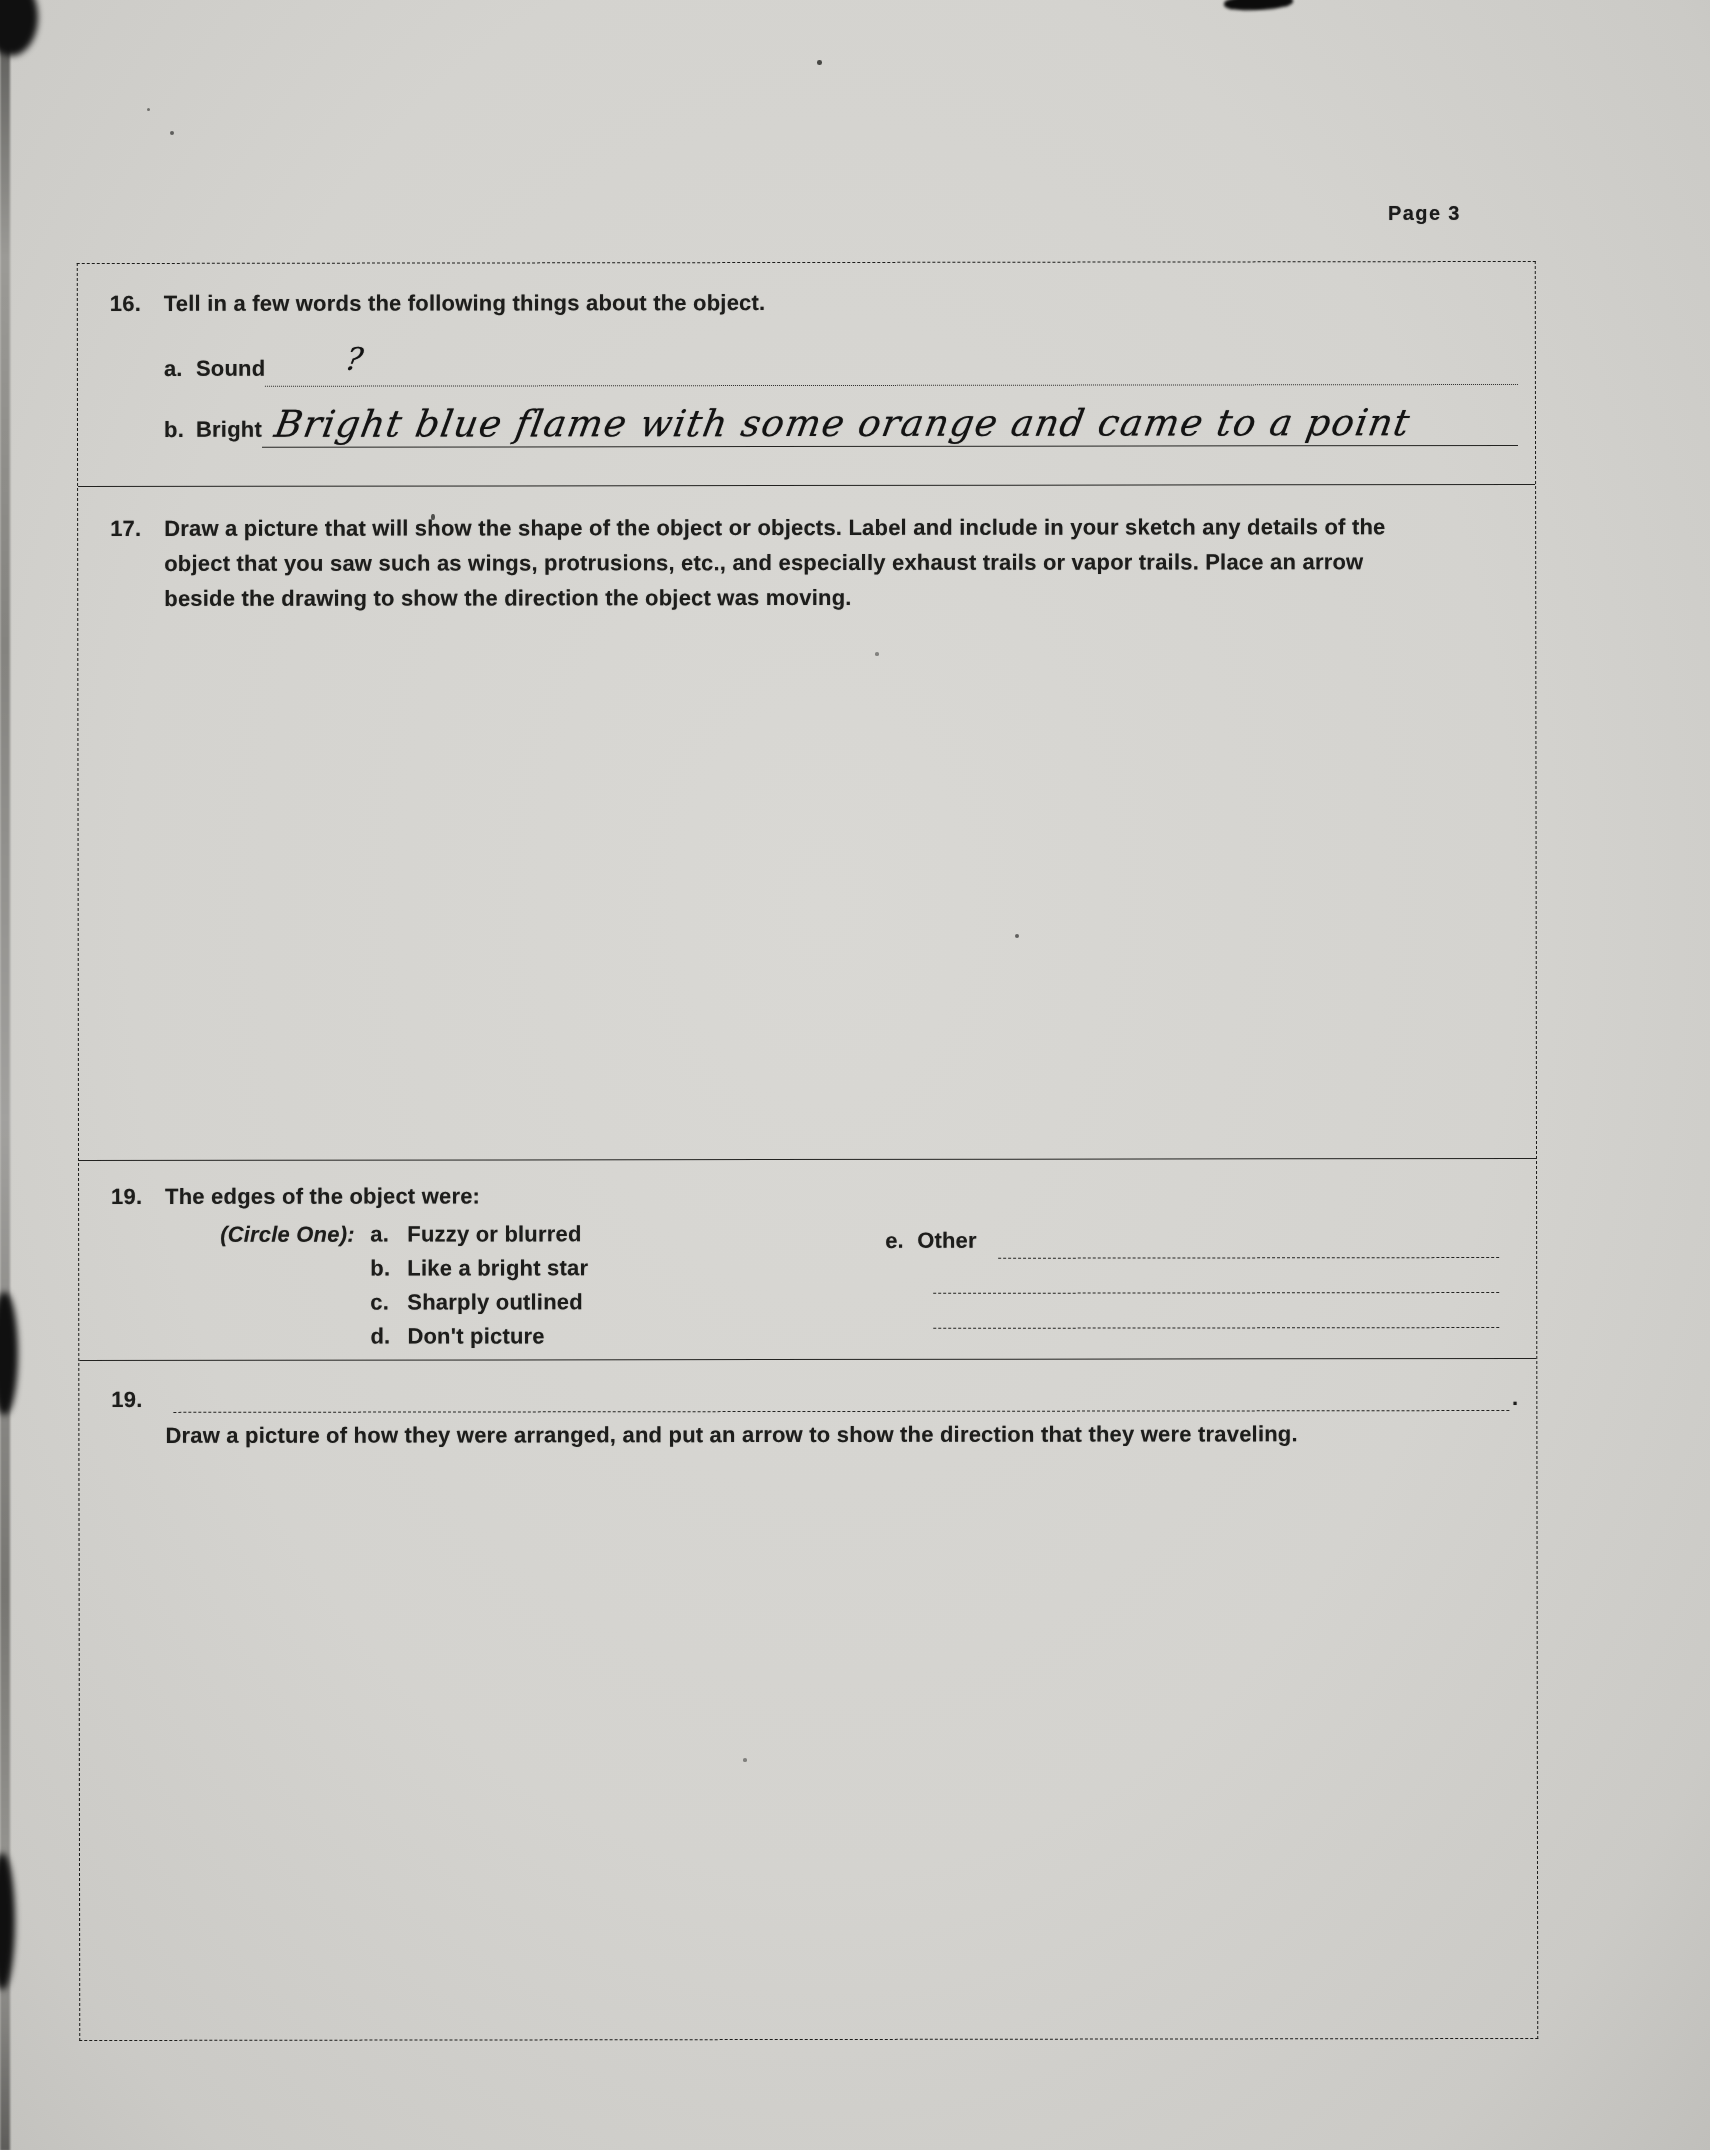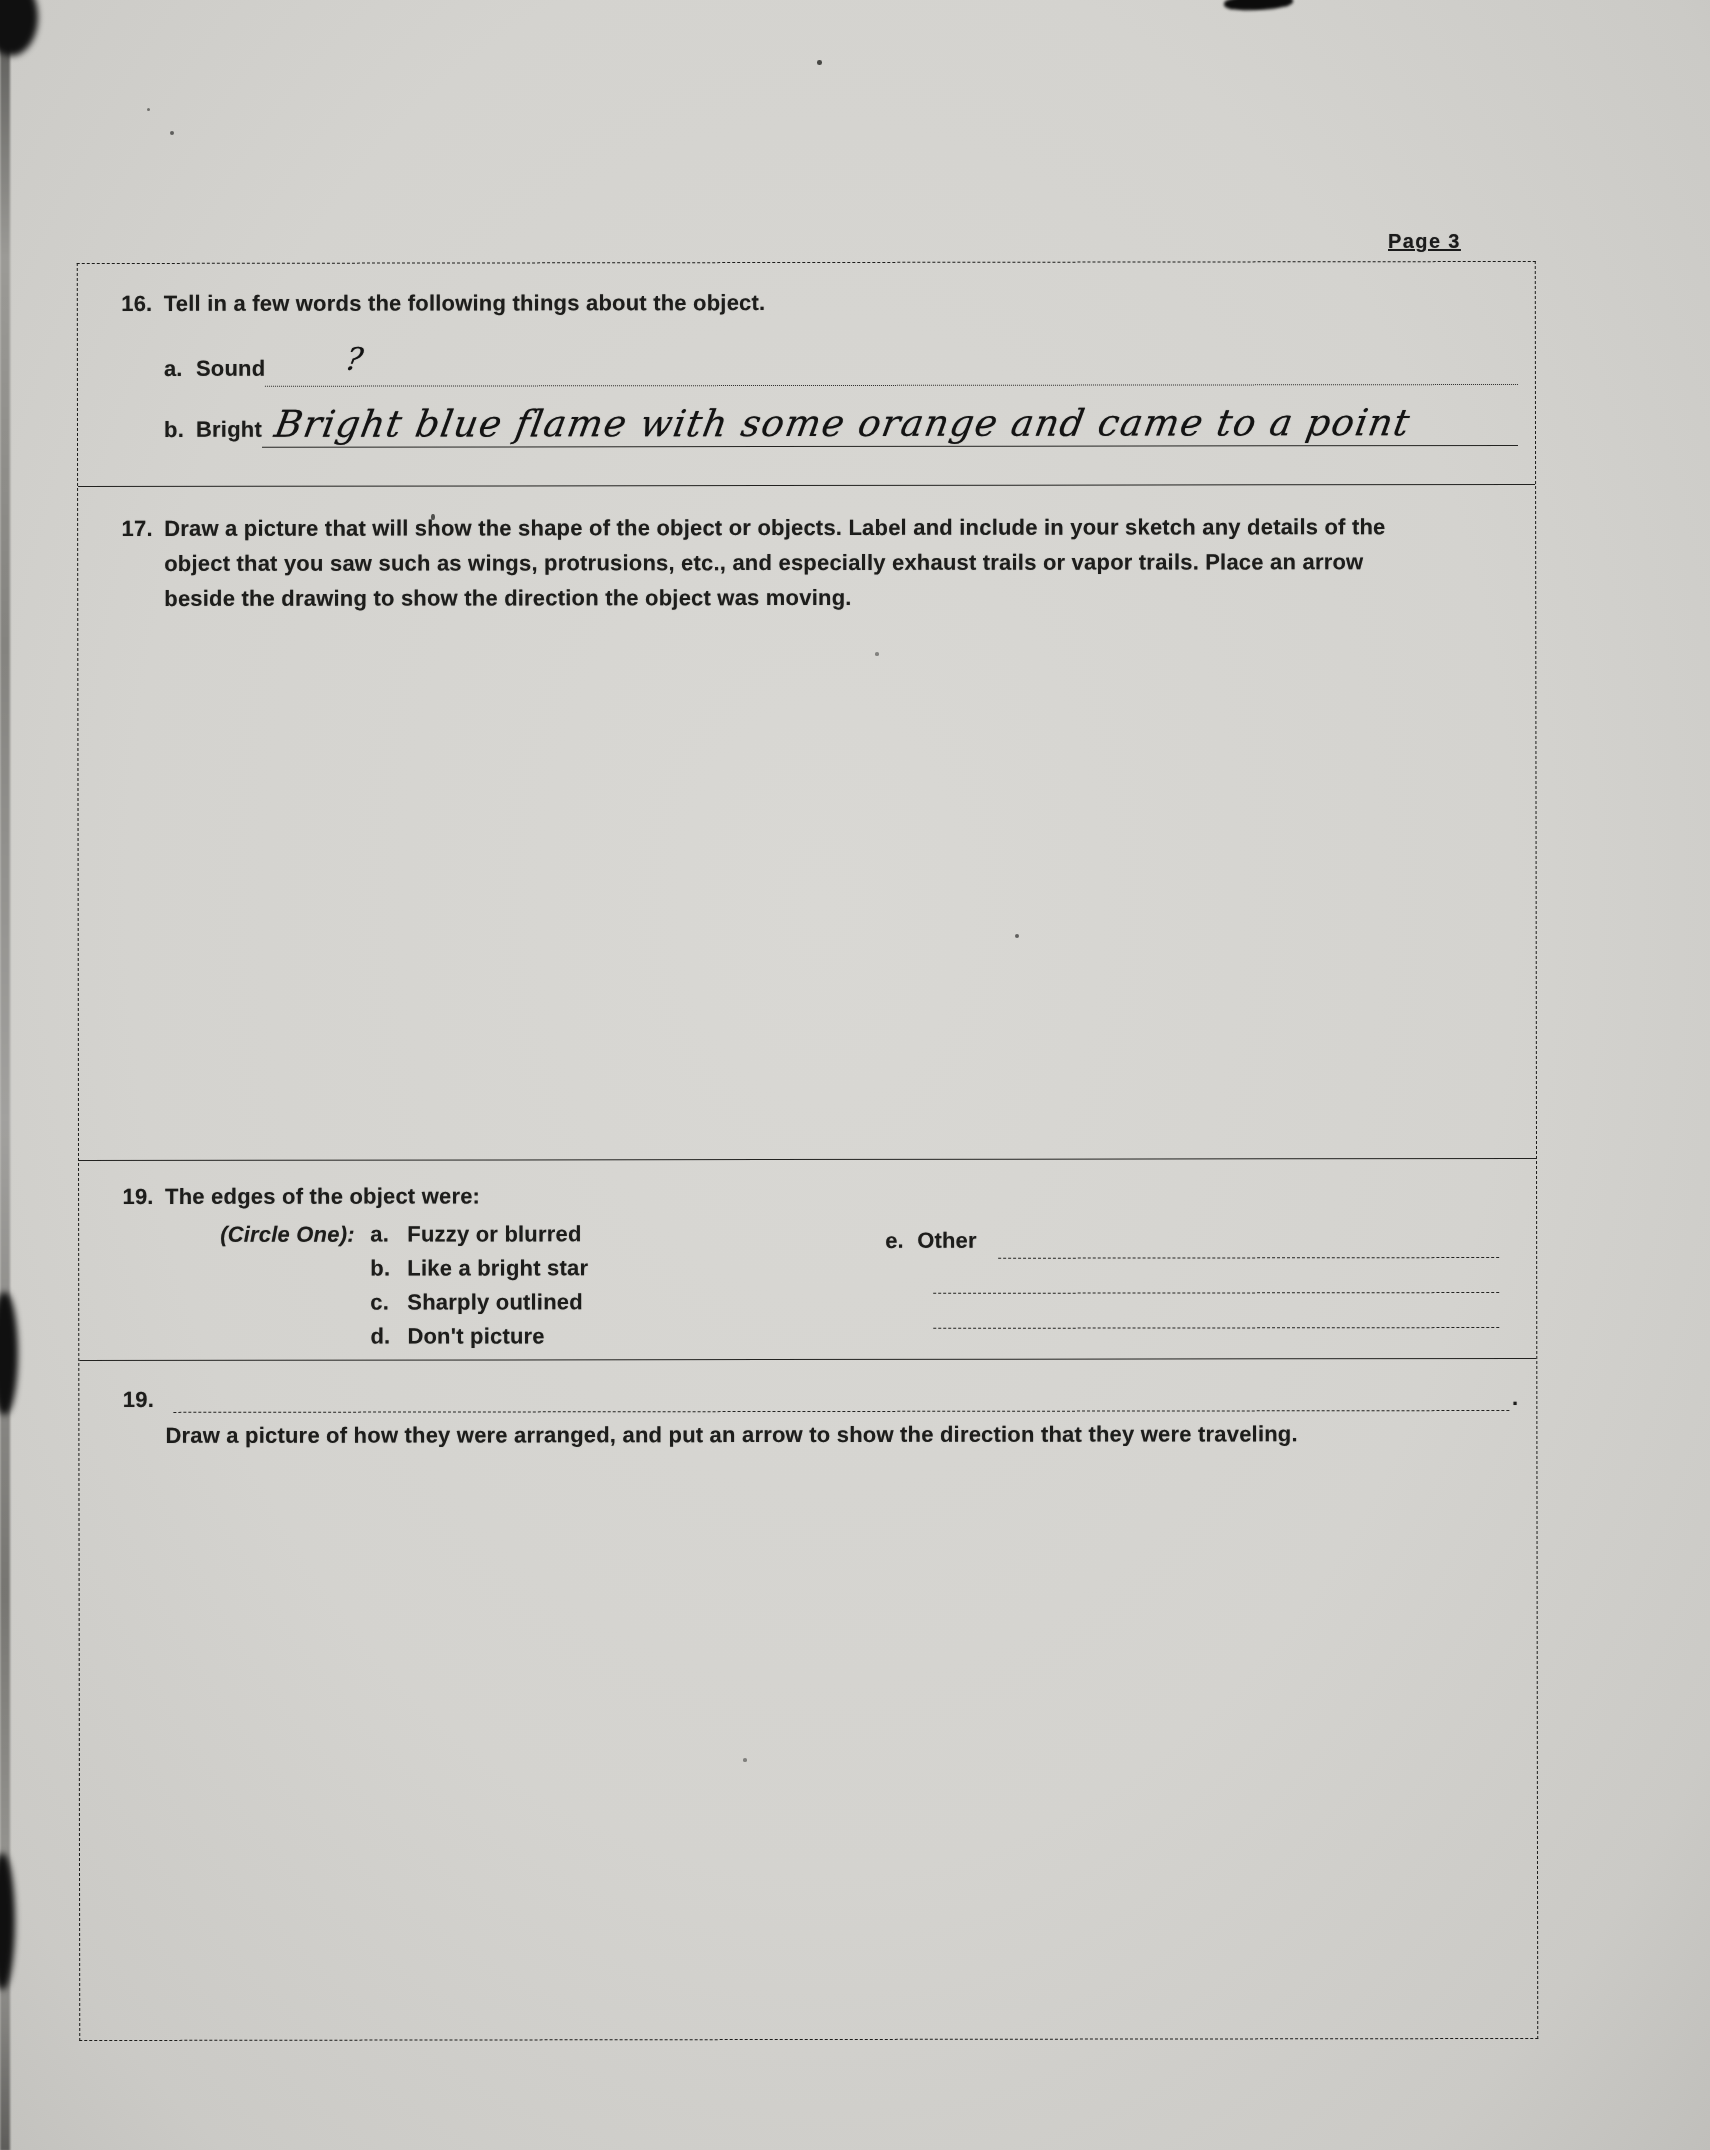--- a/index.html
+++ b/index.html
@@ -16,45 +16,44 @@
     position:absolute; left:0; top:0; width:10px; height:100%;
     background:linear-gradient(180deg,#2f2f2d 0%, #8b8a86 12%, #6b6a66 30%, #939290 52%, #5a5955 74%, #8e8d89 90%, #3c3b39 100%);
     opacity:.75; filter:blur(0.9px);
   }
   .blob { position:absolute; background:#101010; border-radius:50%; filter:blur(3.2px); }
   .smear { position:absolute; background:#0c0c0c; border-radius:45%; filter:blur(1.8px); }
   .speck { position:absolute; background:#2e2e2c; border-radius:50%; }
 
   
   .page-label {
-    position:absolute; top:230px; left:1388px;
+    position:absolute; top:202px; left:1388px;
     font-size:20px; font-weight:700; letter-spacing:1.4px; color:#1b1b1b;
     text-shadow:0 0 0.9px rgba(20,20,20,.45);
-    text-decoration:underline;
   }
 
   
   .form {
     position:absolute; left:78px; top:262px; width:1459px; height:1778px;
     border:1.8px dashed #1d1d1b;
     display:flex; flex-direction:column;
     color:#1d1d1b; font-weight:700; font-size:22px; line-height:1.58;
     letter-spacing:0.2px;
     text-shadow:0 0 0.9px rgba(25,25,25,.4);
     transform:rotate(-0.08deg);
   }
   .section { position:relative; }
   .section + .section { border-top:1.4px solid #222220; }
   .sec-q16 { flex:0 0 222px; }
   .sec-q17 { flex:0 0 674px; }
   .sec-q18 { flex:0 0 200px; }
   .sec-q19 { flex:1 1 auto; }
 
   .q-head { display:flex; align-items:flex-start; padding:23px 18px 0 32px; }
-  .q-num  { flex:0 0 54px;text-align:center; }
+  .q-num  { flex:0 0 54px; }
   .q-text { flex:1; }
 
   
   .ans-row { display:flex; align-items:flex-end; margin:28px 17.3px 0 86px; }
   .ans-letter { flex:0 0 32px; }
   .ans-label  { }
   .line { flex:1; border-bottom:1.4px solid #242422; position:relative; height:29px; }
   .line.dotted { border-bottom:1.8px dotted #2b2b29; }
   .line.dashed { border-bottom:1.4px dashed #242422; }
 

